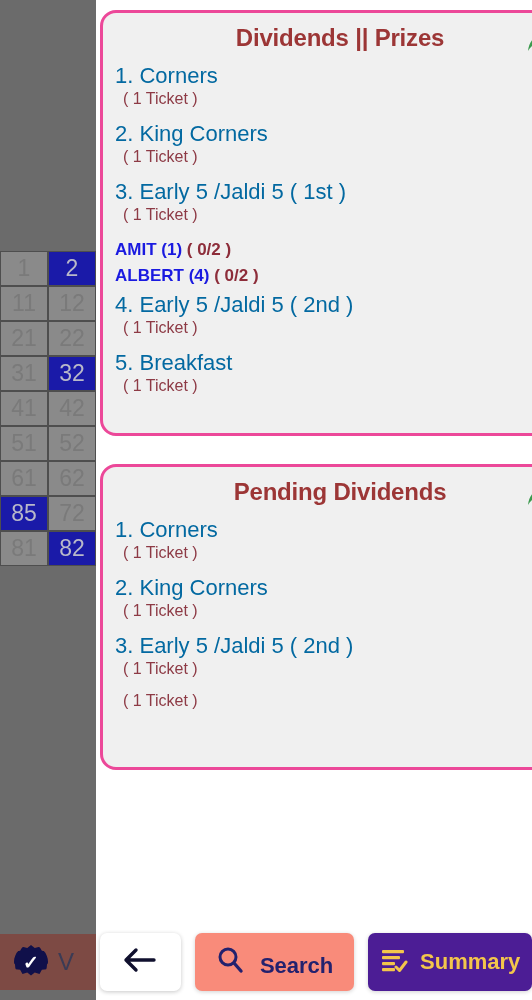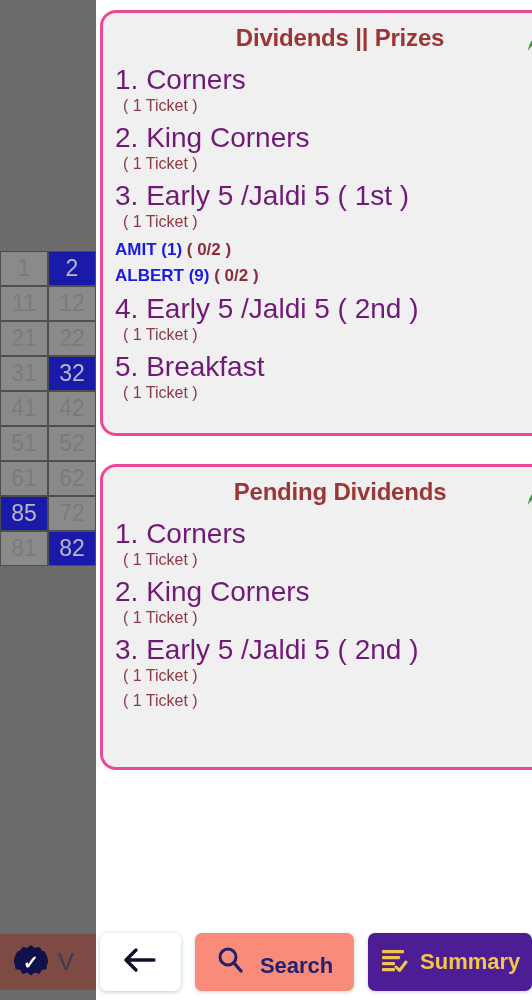--- a/index.html
+++ b/index.html
@@ -73,21 +73,21 @@
     position: absolute; right: 12px; top: 8px;
     width: 40px; height: 34px;
   }
 
   .rows { padding: 0 14px 0 12px; }
   .row {
     display: flex; align-items: flex-start; justify-content: space-between;
     min-height: 58px;
   }
   .row-left { display: flex; flex-direction: column; }
-  .row-name { font-size: 28px; color: #701a75; line-height: 1.18; white-space: nowrap; }
+  .row-name { font-size: 22px; color: #0369a1; line-height: 1.18; white-space: nowrap; }
   .row-sub  { font-size: 16px; color: #8d3a45; margin-left: 8px; margin-top: 1px; }
   .row-val  {
     font-size: 24px; color: #1a1a1a;
     align-self: center; min-width: 18px; text-align: right;
     padding-right: 2px;
   }
 
   .winners { padding: 0 16px 2px 12px; }
   .winner-line {
     text-align: left; font-size: 17px; font-weight: bold;
@@ -198,21 +198,21 @@
         <div class="row">
           <div class="row-left">
             <div class="row-name">3. Early 5 /Jaldi 5 ( 1st )</div>
             <div class="row-sub">( 1 Ticket )</div>
           </div>
           <div class="row-val">0</div>
         </div>
       </div>
     <div class="winners" id="dividends-winners">
         <div class="winner-line"><span class="w-name">AMIT (1)</span><span class="w-score"> ( 0/2 )</span></div>
-        <div class="winner-line"><span class="w-name">ALBERT (9)</span><span class="w-score"> ( 0/2 )</span></div>
+        <div class="winner-line"><span class="w-name">ALBERT (4)</span><span class="w-score"> ( 0/2 )</span></div>
       </div>
     <div class="rows" id="dividends-rows-b">
         <div class="row">
           <div class="row-left">
             <div class="row-name">4. Early 5 /Jaldi 5 ( 2nd )</div>
             <div class="row-sub">( 1 Ticket )</div>
           </div>
           <div class="row-val">0</div>
         </div>
         <div class="row">

